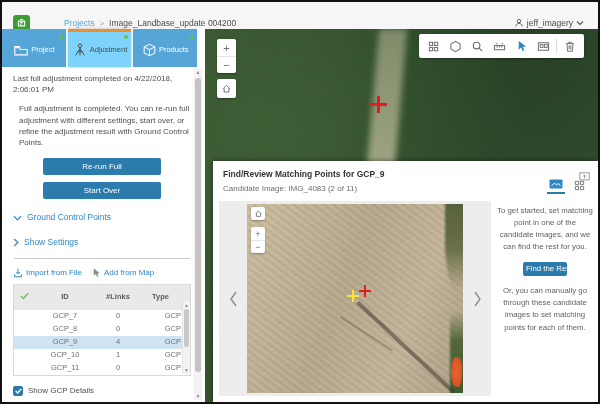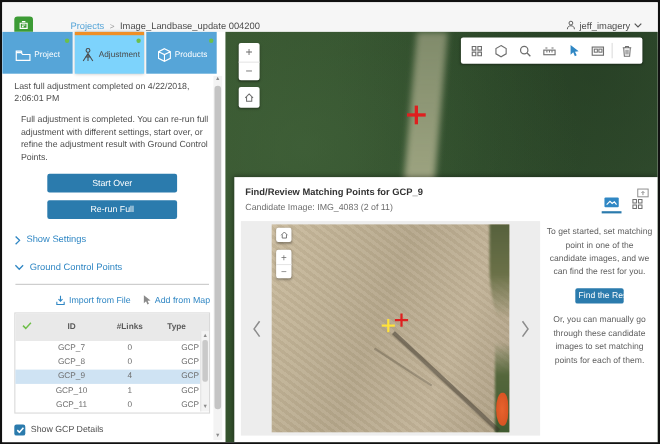--- a/index.html
+++ b/index.html
@@ -42,21 +42,21 @@
   .scontent{position:absolute;top:38px;left:0;right:12px;bottom:0;overflow:hidden;
             padding:6px 2px 0 11px;font-size:8px;color:#4f4f4f;line-height:1.4;}
   .desc{margin:8px 0 0 6px;}
   .btn-primary{display:block;margin:10px auto 0;width:118px;height:17px;line-height:17px;
        background:#2b7bad;color:#fff;text-align:center;border:none;border-radius:2px;
        font-size:8px;font-family:inherit;padding:0;}
   .btn-primary + .btn-primary{margin-top:7px;}
   .linkrow{display:flex;align-items:center;gap:5px;color:#3087c4;margin-top:13px;
        font-size:8.5px;}
   .divider{border-top:1px solid #c9c9c9;margin:9px 1px 0 1px;}
-  .importrow{display:flex;justify-content:flex-end;align-items:center;gap:3px;
+  .importrow{display:flex;justify-content:flex-start;align-items:center;gap:3px;
        margin-top:8px;color:#3087c4;font-size:8px;}
   .importrow .gap{width:4px;}
 
   .gcptable{margin-top:6px;border:1px solid #d9d9d9;font-size:7.5px;position:relative;}
   .trow{display:flex;align-items:center;height:13px;color:#6e6e6e;}
   .thead{background:#e9e9e9;height:25px;color:#5a5a5a;font-weight:bold;}
   .c-chk{width:20px;text-align:center;flex:none;}
   .c-id{width:62px;text-align:center;flex:none;}
   .c-links{width:44px;text-align:center;flex:none;}
   .c-type{width:41px;text-align:right;flex:none;}
@@ -200,35 +200,35 @@
               <path d="M9 1.5l6.5 3.3v7.4L9 15.5l-6.5-3.3V4.8z M2.5 4.8L9 8l6.5-3.2 M9 8v7.5" fill="none" stroke="currentColor" stroke-width="1.2"></path>
             </svg>
           <span>Products</span>
         </div>
       </div>
 
       <div class="scontent">
         <div>Last full adjustment completed on 4/22/2018, 2:06:01 PM</div>
         <div class="desc">Full adjustment is completed. You can re-run full adjustment with different settings, start over, or refine the adjustment result with Ground Control Points.</div>
 
+        <button class="btn-primary">Re-run Full</button>
         <button class="btn-primary">Start Over</button>
-        <button class="btn-primary">Re-run Full</button>
+
+        <div class="linkrow">
+          <svg width="9" height="6" viewBox="0 0 9 6">
+              <polyline points="1,1.2 4.5,4.8 8,1.2" fill="none" stroke="#3087c4" stroke-width="1.2"></polyline>
+            </svg>
+          <span>Ground Control Points</span>
+        </div>
 
         <div class="linkrow">
           <svg width="6" height="9" viewBox="0 0 6 9">
               <polyline points="1.2,1 4.8,4.5 1.2,8" fill="none" stroke="#3087c4" stroke-width="1.2"></polyline>
             </svg>
           <span>Show Settings</span>
-        </div>
-
-        <div class="linkrow">
-          <svg width="9" height="6" viewBox="0 0 9 6">
-              <polyline points="1,1.2 4.5,4.8 8,1.2" fill="none" stroke="#3087c4" stroke-width="1.2"></polyline>
-            </svg>
-          <span>Ground Control Points</span>
         </div>
 
         <div class="divider"></div>
 
         <div class="importrow">
           <svg width="10" height="10" viewBox="0 0 12 12">
               <path d="M6 1v6 M3.8 4.8L6 7l2.2-2.2 M2 7.5v3h8v-3" fill="none" stroke="#3087c4" stroke-width="1.2"></path>
             </svg>
           <span>Import from File</span>
           <span class="gap"></span>

